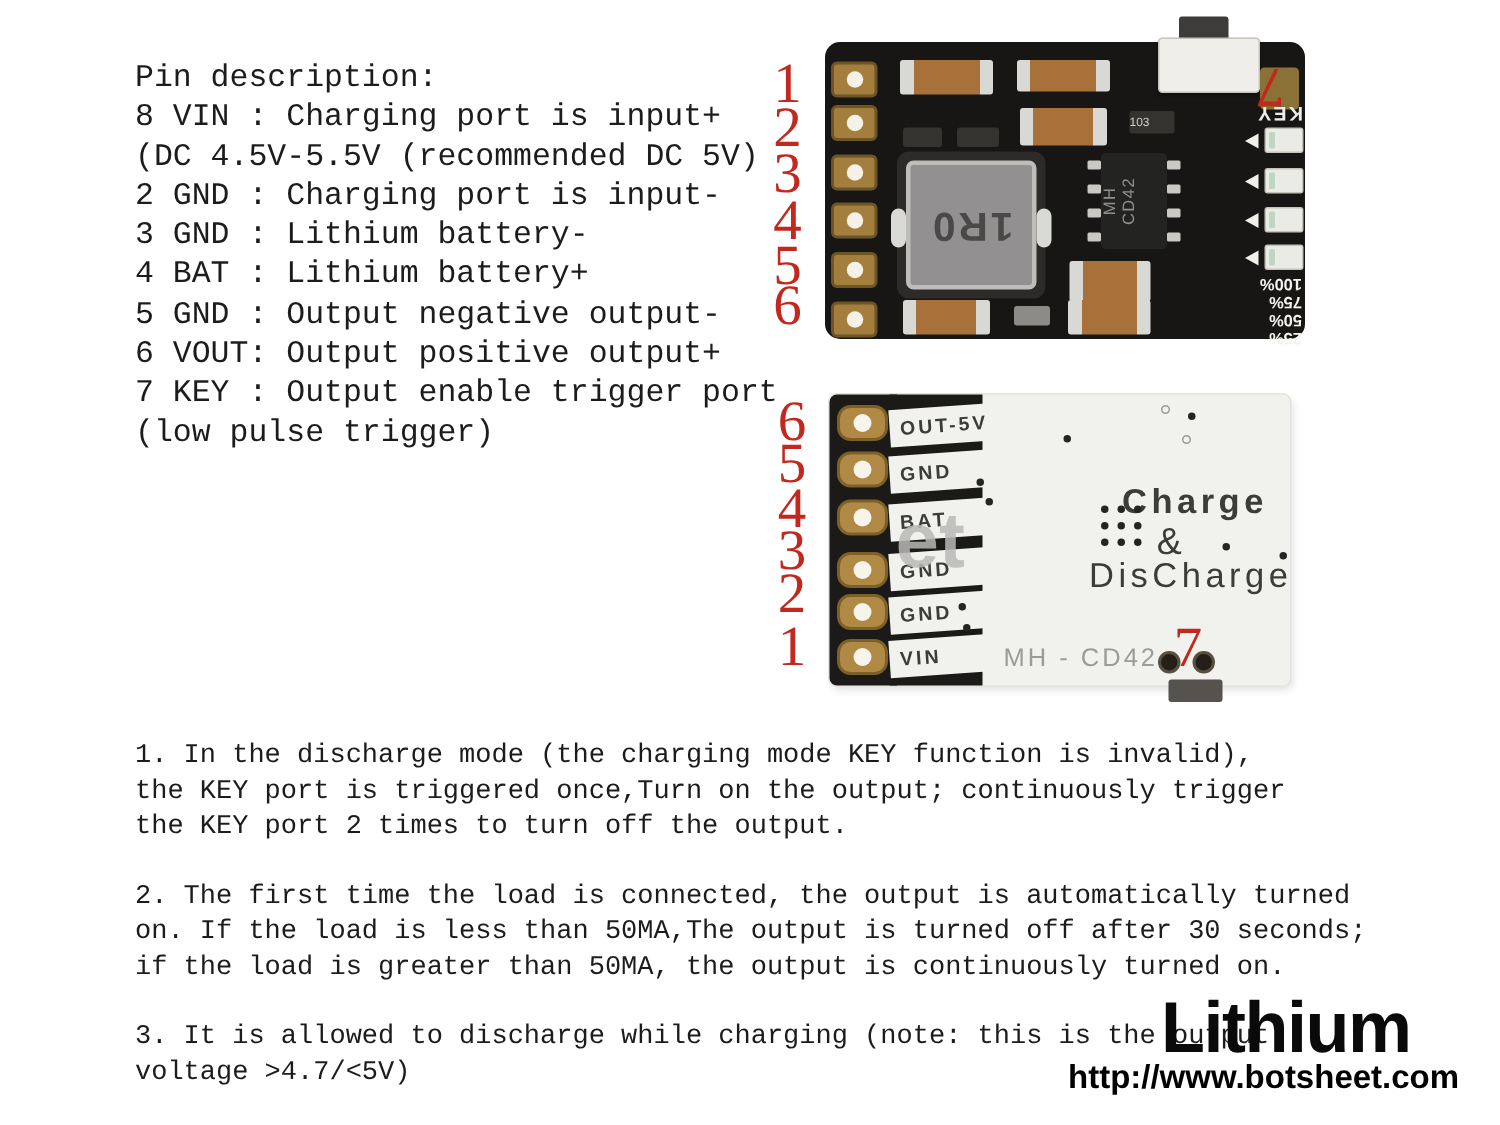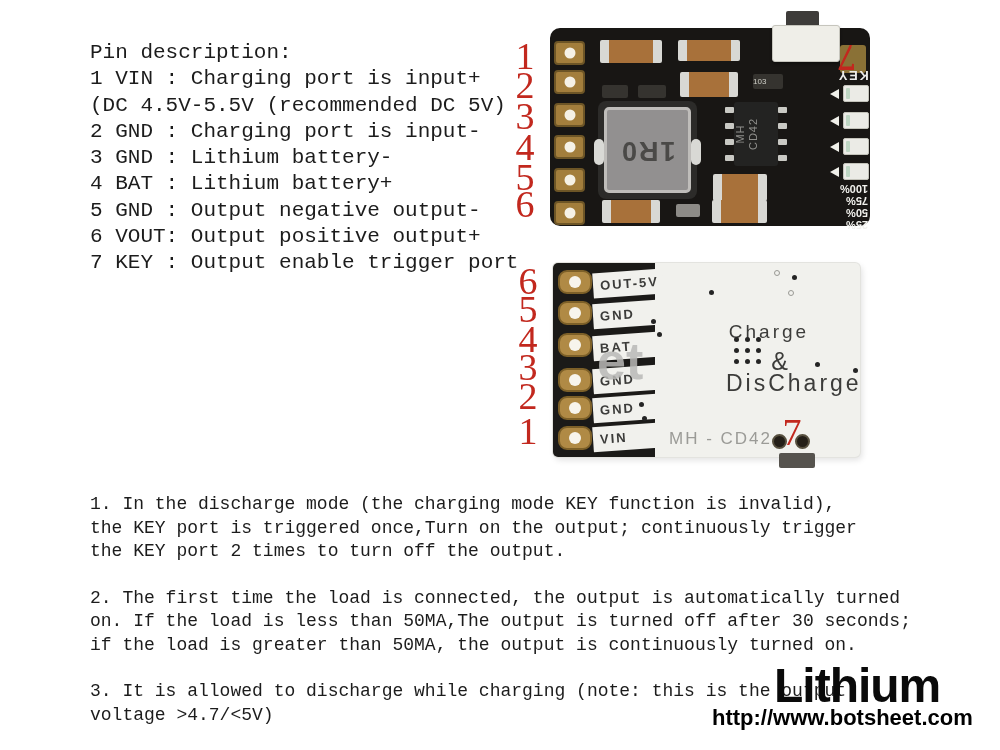--- a/index.html
+++ b/index.html
@@ -105,28 +105,29 @@
   
   #brand-logo { left:774px; top:658px; font-size:48px; font-weight:bold;
     letter-spacing:-1px; color:#0a0a0a; }
   #brand-url { left:712px; top:705px; font-size:22px; font-weight:bold; color:#000; }
 </style>
 </head>
 <body>
 
 <div id="pin-desc" class="abs">
   <div>Pin description:</div>
-  <div>1 VIN : Charging port is input+</div>
+  <div>8 VIN : Charging port is input+</div>
   <div>(DC 4.5V-5.5V (recommended DC 5V)</div>
   <div>2 GND : Charging port is input-</div>
   <div>3 GND : Lithium battery-</div>
   <div>4 BAT : Lithium battery+</div>
   <div>5 GND : Output negative output-</div>
   <div>6 VOUT: Output positive output+</div>
   <div>7 KEY : Output enable trigger port</div>
+  <div>(low pulse trigger)</div>
 </div>
 
 <span class="rnum" style="left:512px; top:37px;">1</span>
 <span class="rnum" style="left:512px; top:66px;">2</span>
 <span class="rnum" style="left:512px; top:97px;">3</span>
 <span class="rnum" style="left:512px; top:128px;">4</span>
 <span class="rnum" style="left:512px; top:158px;">5</span>
 <span class="rnum" style="left:512px; top:185px;">6</span>
 
 <div id="front-board" class="abs">
@@ -227,21 +228,21 @@
 
   <div class="bpad" style="top:7px;"></div>
   <div class="bpad" style="top:38px;"></div>
   <div class="bpad" style="top:70px;"></div>
   <div class="bpad" style="top:105px;"></div>
   <div class="bpad" style="top:133px;"></div>
   <div class="bpad" style="top:163px;"></div>
 
   <div id="wm-et">et</div>
 
-  <div class="silk" style="left:174px; top:58px; width:84px; font-size:19px;">Charge</div>
+  <div class="silk" style="left:195px; top:58px; width:84px; font-size:23px;font-weight:bold;">Charge</div>
   <div class="silk" style="left:206px; top:84px; width:44px; font-size:25px;">&amp;</div>
   <div class="silk" style="left:173px; top:107px; width:120px; font-size:23px;">DisCharge</div>
 
   <span class="vdot" style="left:181px; top:74px;"></span>
   <span class="vdot" style="left:192px; top:74px;"></span>
   <span class="vdot" style="left:203px; top:74px;"></span>
   <span class="vdot" style="left:181px; top:85px;"></span>
   <span class="vdot" style="left:192px; top:85px;"></span>
   <span class="vdot" style="left:203px; top:85px;"></span>
   <span class="vdot" style="left:181px; top:96px;"></span>

